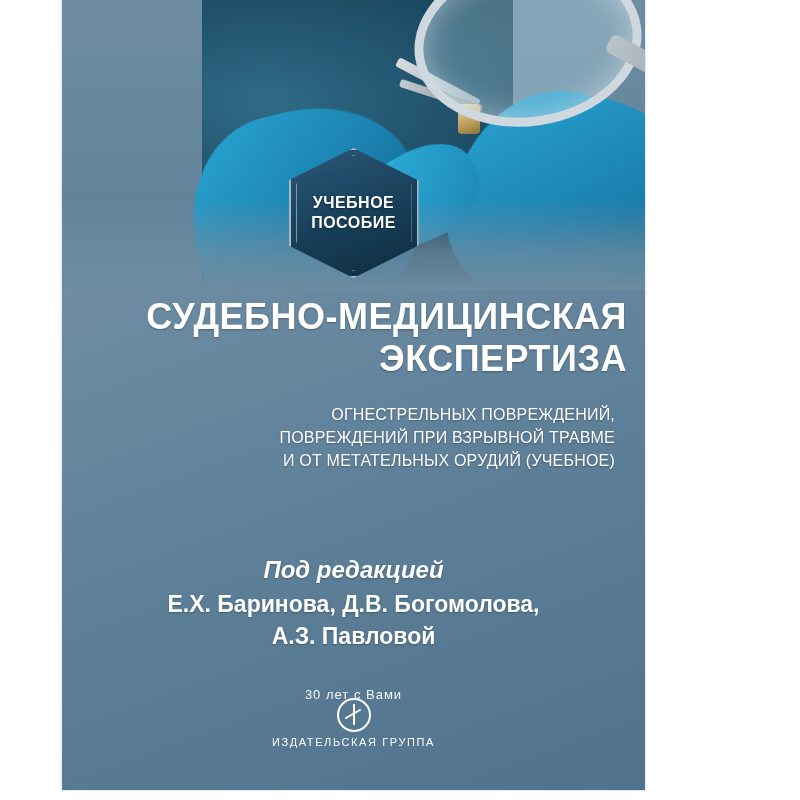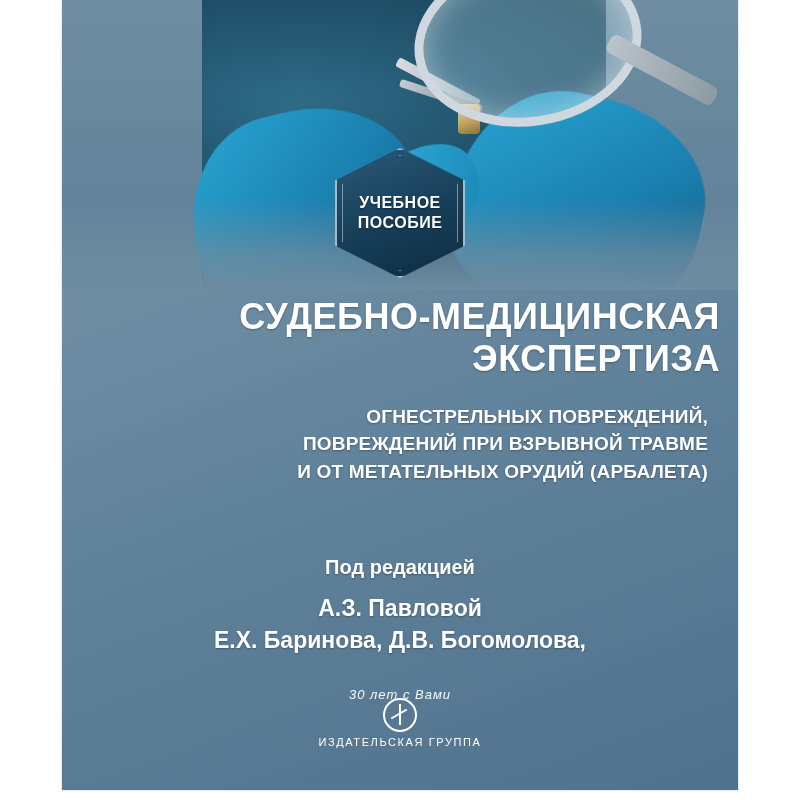--- a/index.html
+++ b/index.html
@@ -11,21 +11,21 @@
     width: 800px;
     height: 800px;
     font-family: "Liberation Sans", sans-serif;
     overflow: hidden;
   }
 
   #cover {
     position: absolute;
     left: 62px;
     top: 0px;
-    width: 676px;
+    width: 583px;
     height: 790px;
     background: linear-gradient(160deg, #7e9aad 0%, #6f8ea4 28%, #5e8099 60%, #50728c 100%);
     overflow: hidden;
     box-shadow: 0 0 2px rgba(0,0,0,0.25);
   }
 
   
   #photo-band {
     position: absolute;
     left: 0;
@@ -172,59 +172,59 @@
   }
   .main-title {
     font-size: 36px;
     font-weight: bold;
     letter-spacing: 0.5px;
     line-height: 1.18;
     margin: 0 18px;
   }
   .sub-title {
     margin: 22px 30px 0 30px;
-    font-size: 19px;
-    font-weight: bold;
+    font-size: 16px;
+    font-weight: normal;
     line-height: 1.45;
     letter-spacing: 0.2px;
   }
 
   
   #editors {
     position: absolute;
     left: 0;
     top: 556px;
     width: 100%;
     text-align: center;
     color: #ffffff;
     text-shadow: 0 1px 2px rgba(0,0,0,0.28);
   }
   .editors-lead {
-    font-size: 20px;
-    font-weight: bold;
-    margin-bottom: 13px;
+    font-size: 24px;
+    font-weight: bold;
+    margin-bottom: 4px;
+    font-style: italic;
   }
   .editors-names {
     font-size: 23px;
     font-weight: bold;
     line-height: 1.4;
   }
 
   
   #publisher {
     position: absolute;
     left: 0;
     bottom: 42px;
     width: 100%;
     text-align: center;
     color: #ffffff;
   }
   .pub-anniv {
     font-size: 13px;
-    font-style: italic;
     letter-spacing: 1px;
     opacity: 0.95;
     margin-bottom: -4px;
     margin-top: 38px;
   }
   .pub-logo {
     display: inline-block;
     width: 30px;
     height: 30px;
     border: 2px solid #ffffff;
@@ -295,29 +295,29 @@
   </div>
 
   <div id="title-block">
     <div class="main-title">
       <div>СУДЕБНО-МЕДИЦИНСКАЯ</div>
       <div>ЭКСПЕРТИЗА</div>
     </div>
     <div class="sub-title">
       <div>ОГНЕСТРЕЛЬНЫХ ПОВРЕЖДЕНИЙ,</div>
       <div>ПОВРЕЖДЕНИЙ ПРИ ВЗРЫВНОЙ ТРАВМЕ</div>
-      <div>И ОТ МЕТАТЕЛЬНЫХ ОРУДИЙ (АРБАЛЕТА)</div>
+      <div>И ОТ МЕТАТЕЛЬНЫХ ОРУДИЙ (УЧЕБНОЕ)</div>
     </div>
   </div>
 
   <div id="editors">
     <div class="editors-lead">Под редакцией</div>
     <div class="editors-names">
+      <div>Е.Х. Баринова, Д.В. Богомолова,</div>
       <div>А.З. Павловой</div>
-      <div>Е.Х. Баринова, Д.В. Богомолова,</div>
     </div>
   </div>
 
   <div id="publisher">
     <div class="pub-anniv">30 лет с Вами</div>
     <div class="pub-logo"></div>
     <div class="pub-group">ИЗДАТЕЛЬСКАЯ ГРУППА</div>
   </div>
 
 </div>

